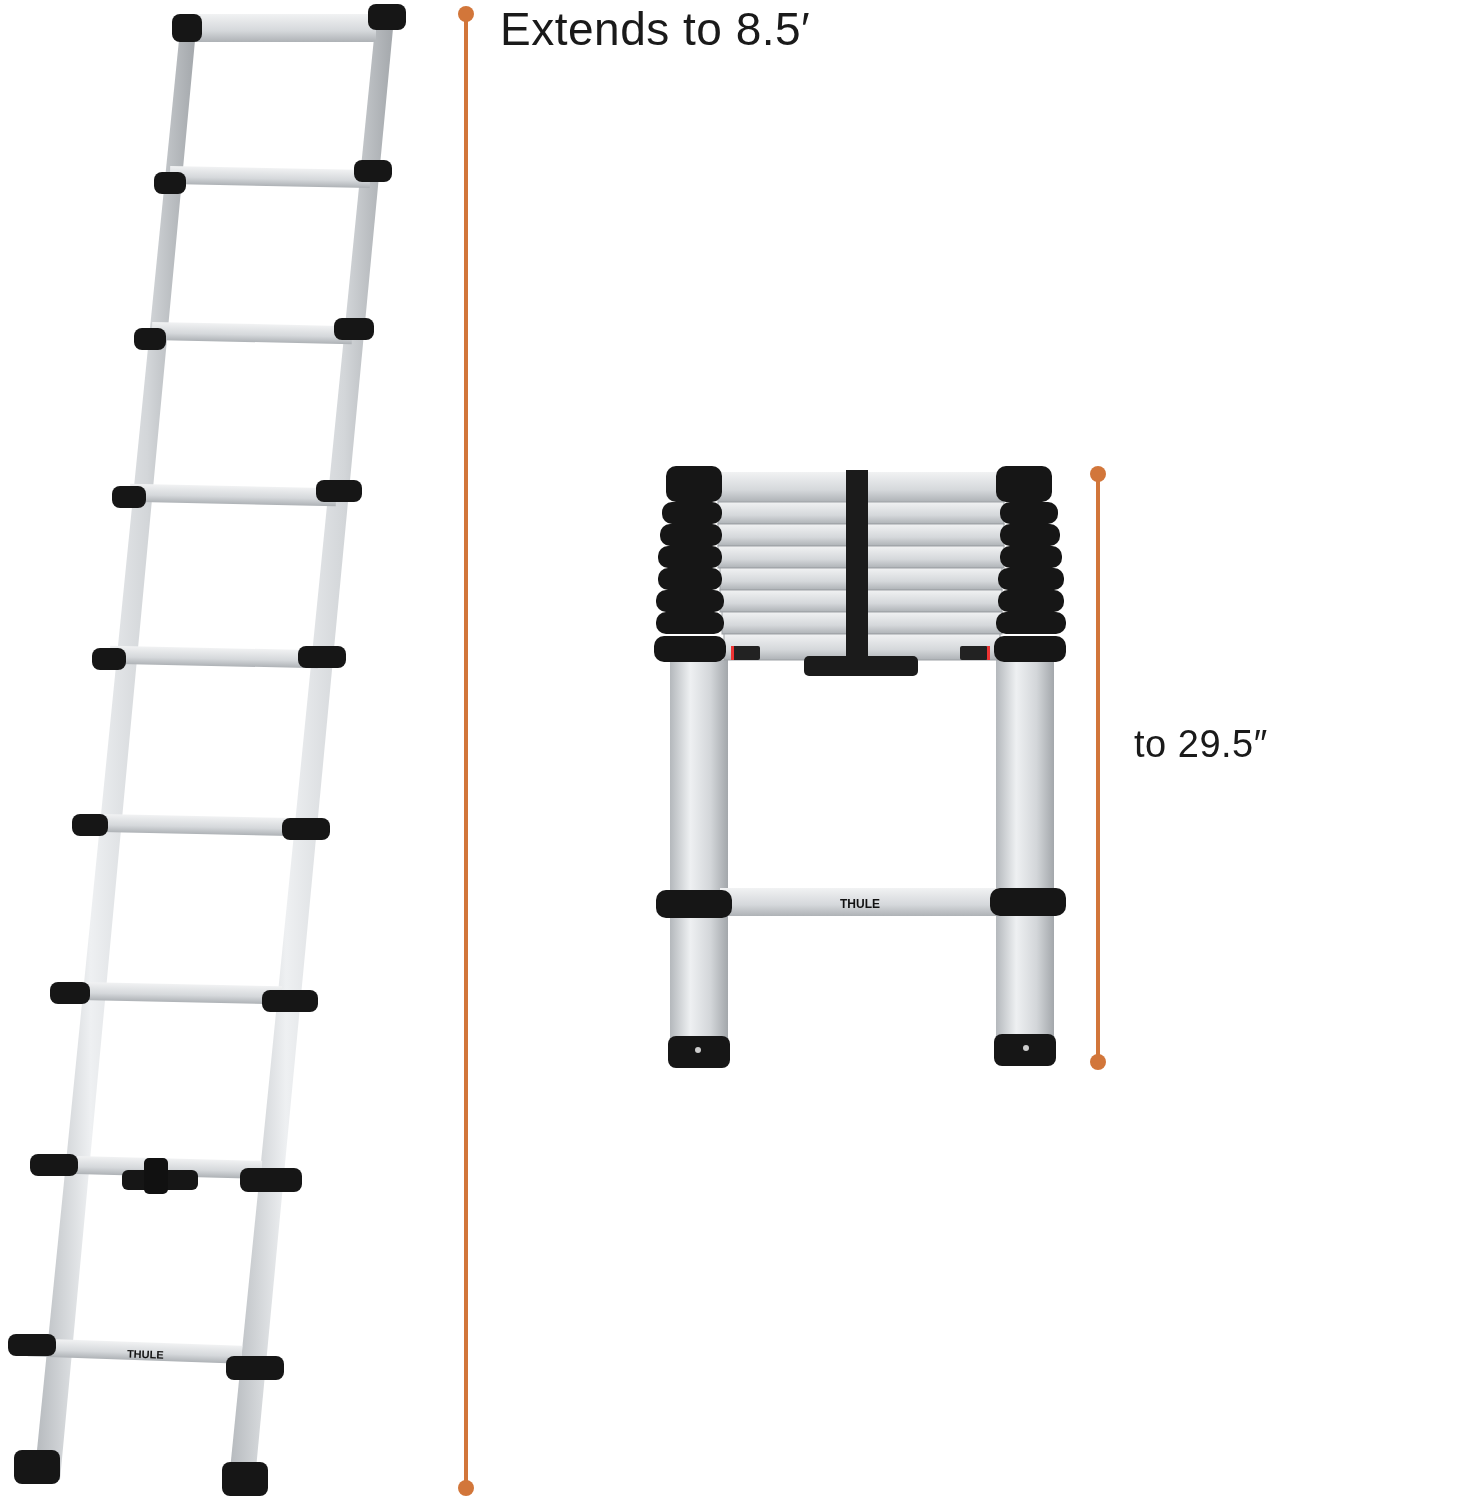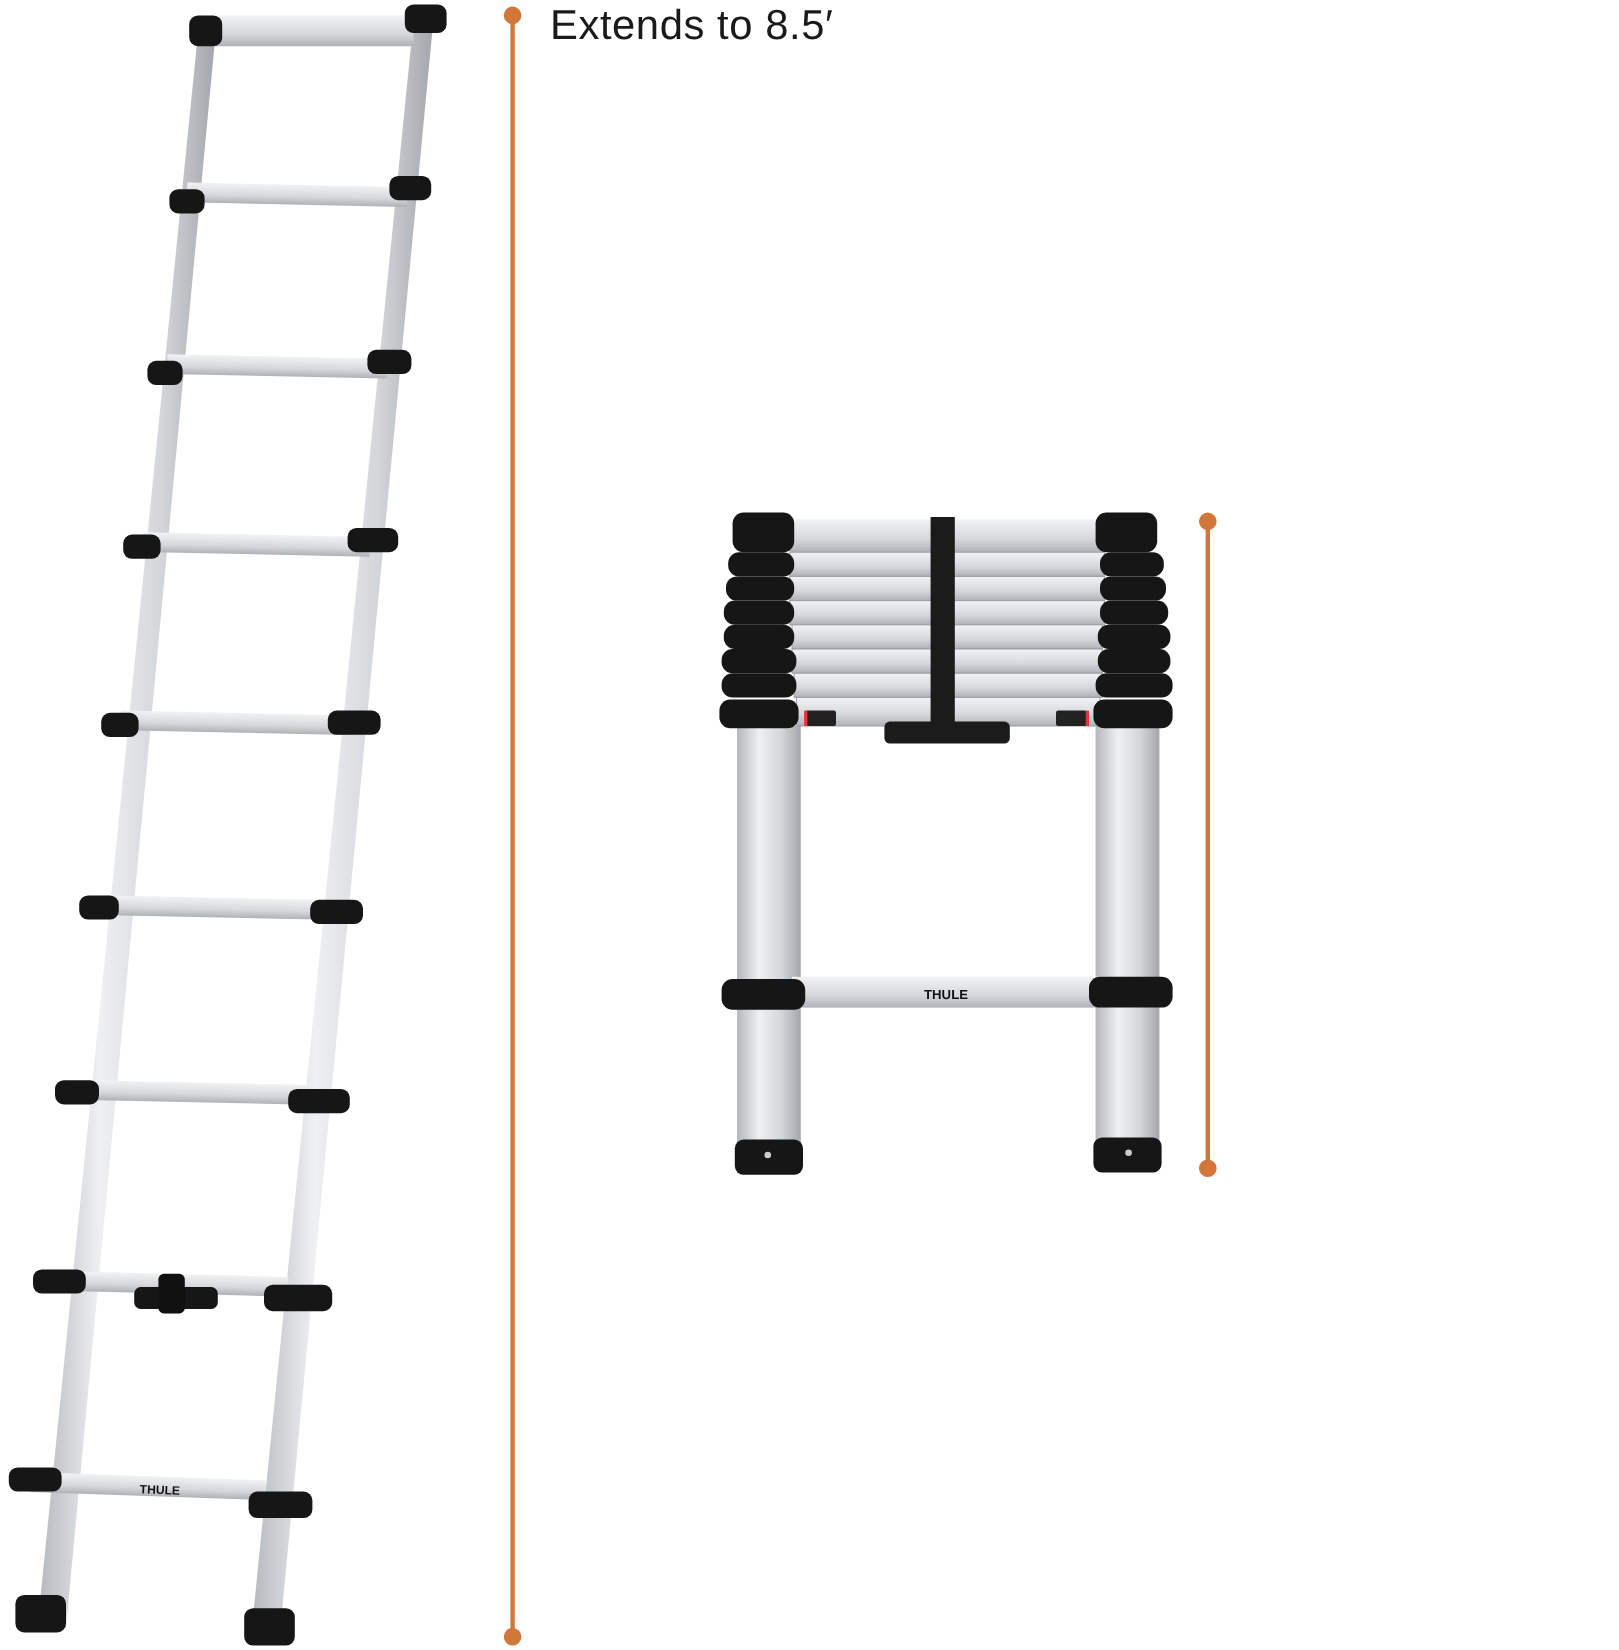--- a/index.html
+++ b/index.html
@@ -1,18 +1,18 @@
 <!DOCTYPE html>
 <html><head>
 <meta charset="utf-8">
 <style>
   html,body{margin:0;padding:0;background:#ffffff;}
   body{width:1472px;height:1500px;position:relative;overflow:hidden;font-family:"Liberation Sans","DejaVu Sans",sans-serif;}
   .label{position:absolute;color:#1a1a1a;font-weight:300;letter-spacing:0.5px;}
-  .label-extend{left:500px;top:2px;font-size:38px;}
+  .label-extend{left:500px;top:2px;font-size:46px;}
   .label-compact{left:1134px;top:722px;font-size:38px;line-height:44px;}
   svg{position:absolute;left:0;top:0;}
 </style>
 </head>
 <body>
 
 <svg width="1472" height="1500" viewBox="0 0 1472 1500">
   <defs>
     <linearGradient id="pole" x1="0" x2="1" y1="0" y2="0">
       <stop offset="0" stop-color="#b4b8bc"></stop>
@@ -147,13 +147,14 @@
 
   <g>
     <line x1="1098" y1="474" x2="1098" y2="1062" stroke="#d2763a" stroke-width="4"></line>
     <circle cx="1098" cy="474" r="8" fill="#d2763a"></circle>
     <circle cx="1098" cy="1062" r="8" fill="#d2763a"></circle>
   </g>
 </svg>
 
 <div class="label label-extend">Extends to 8.5′</div>
 <div class="label label-compact">
+  <div>to 29.5″</div>
 </div>
 
 </body></html>

